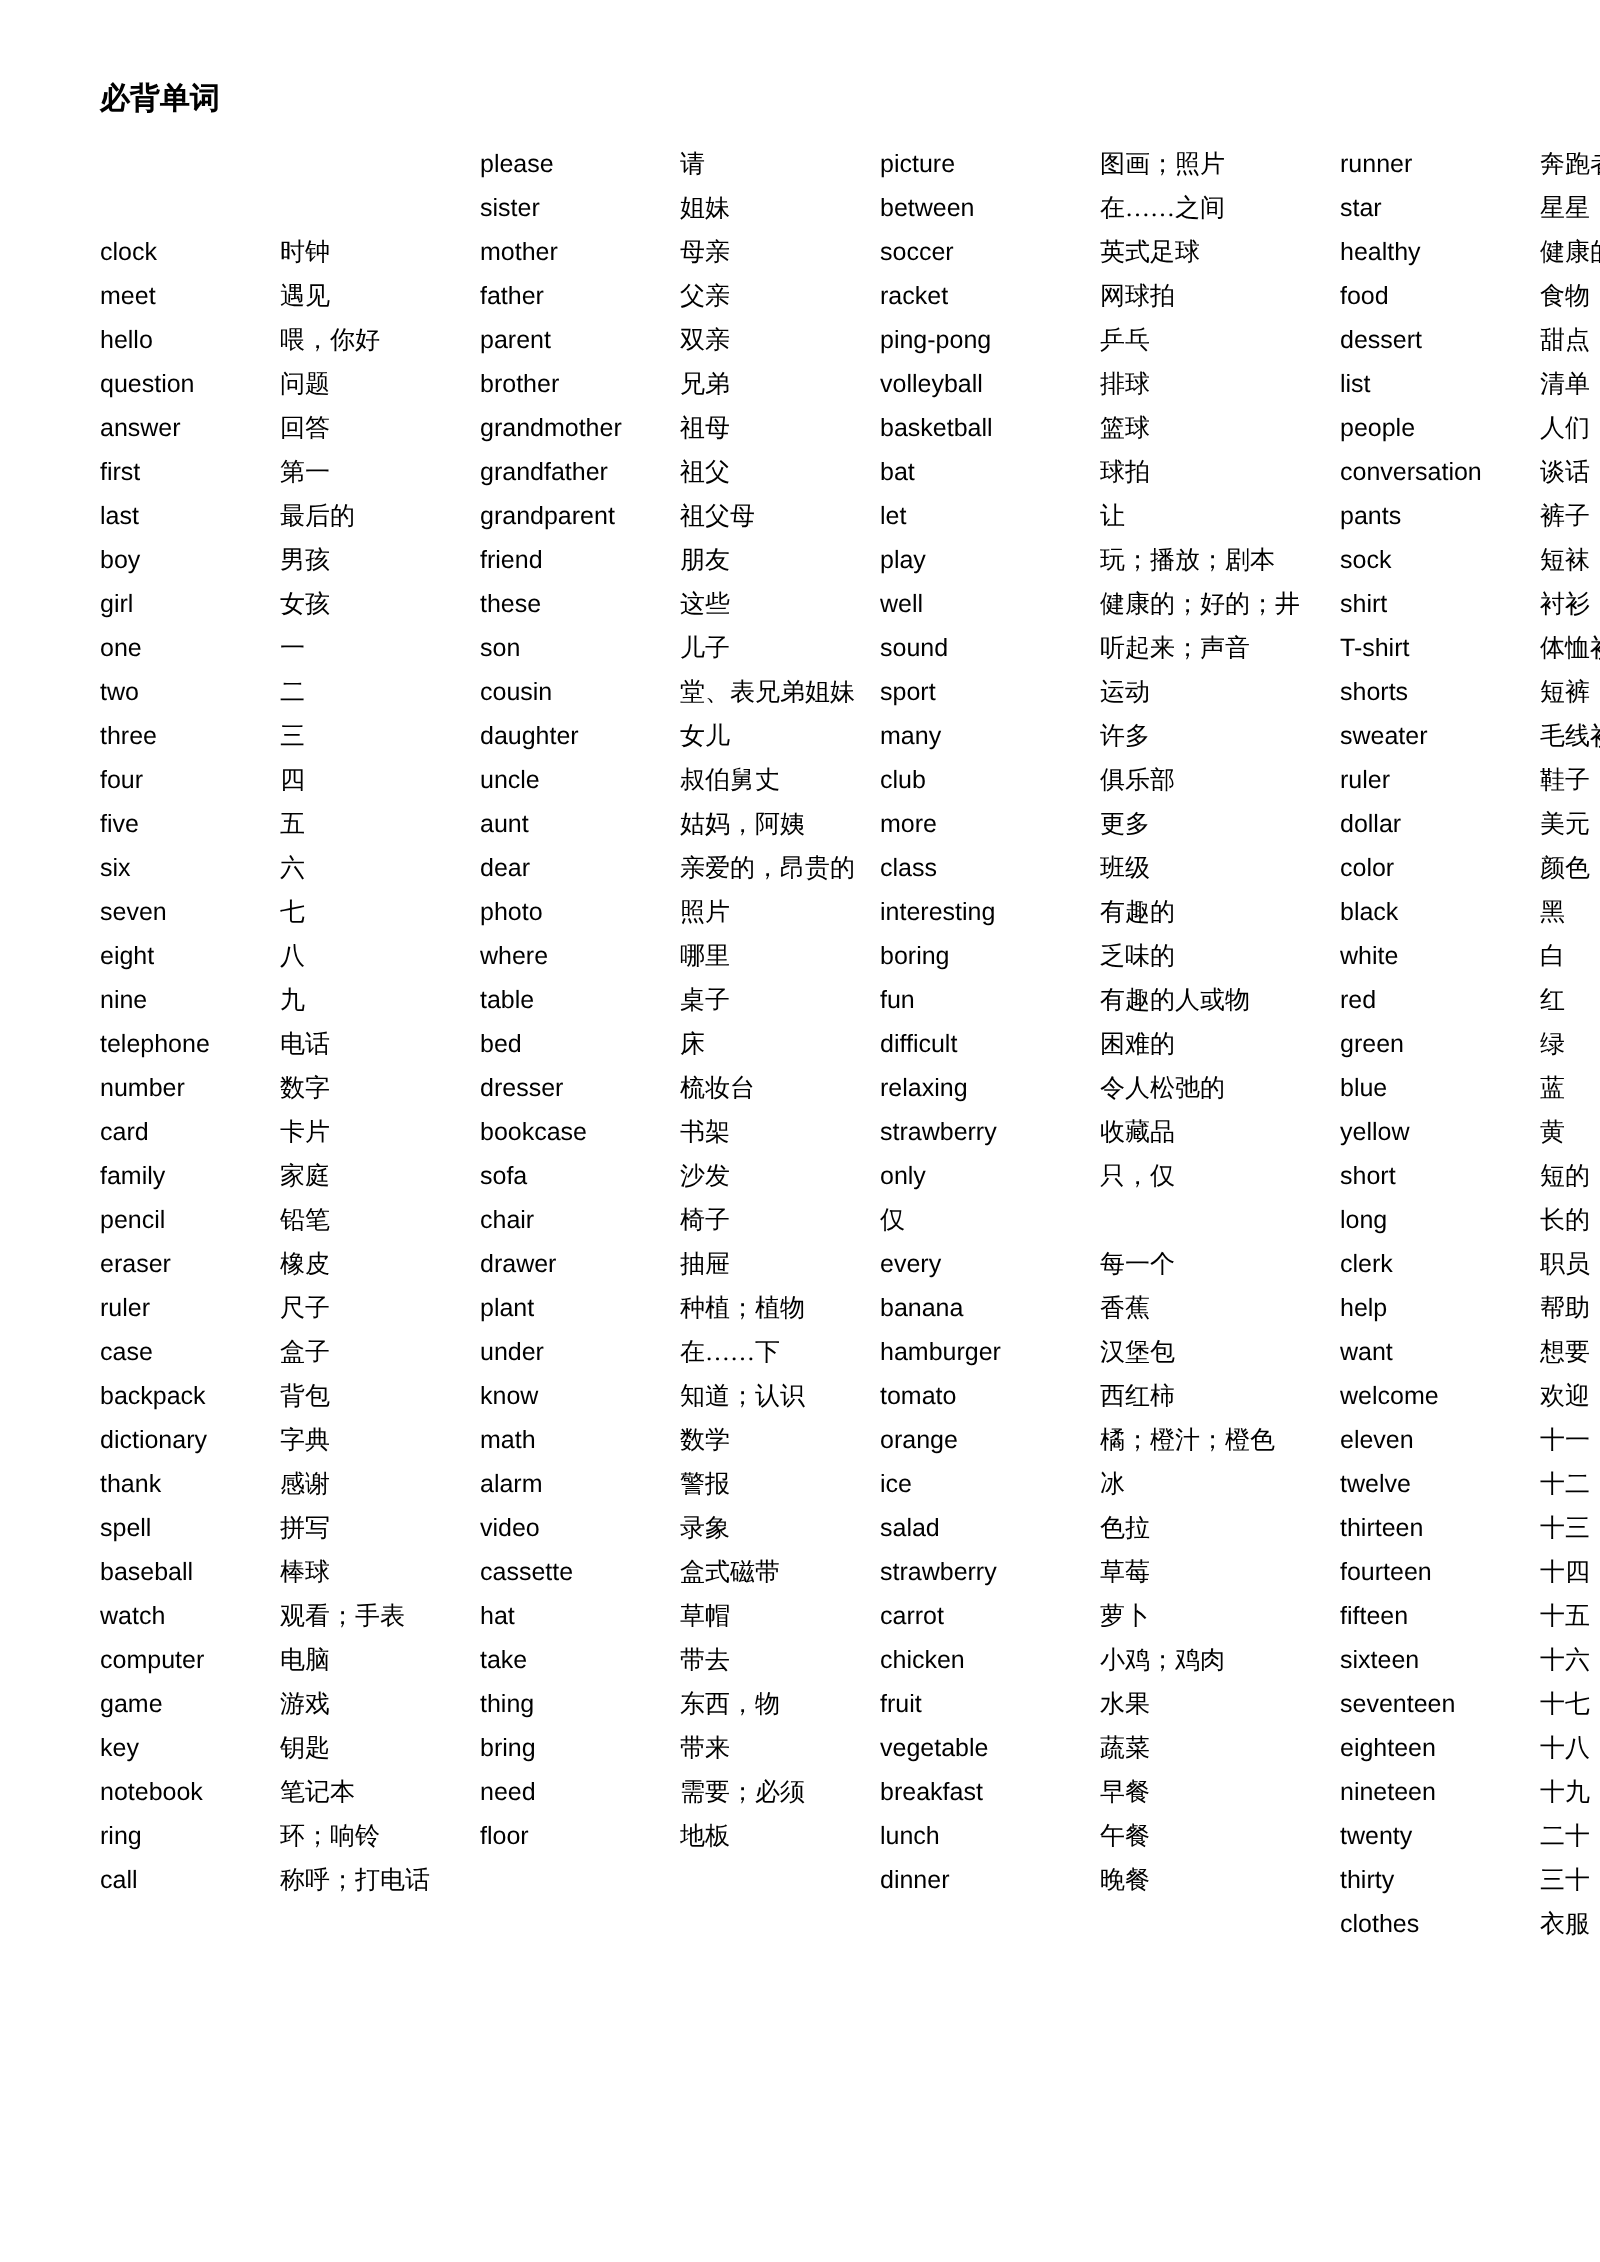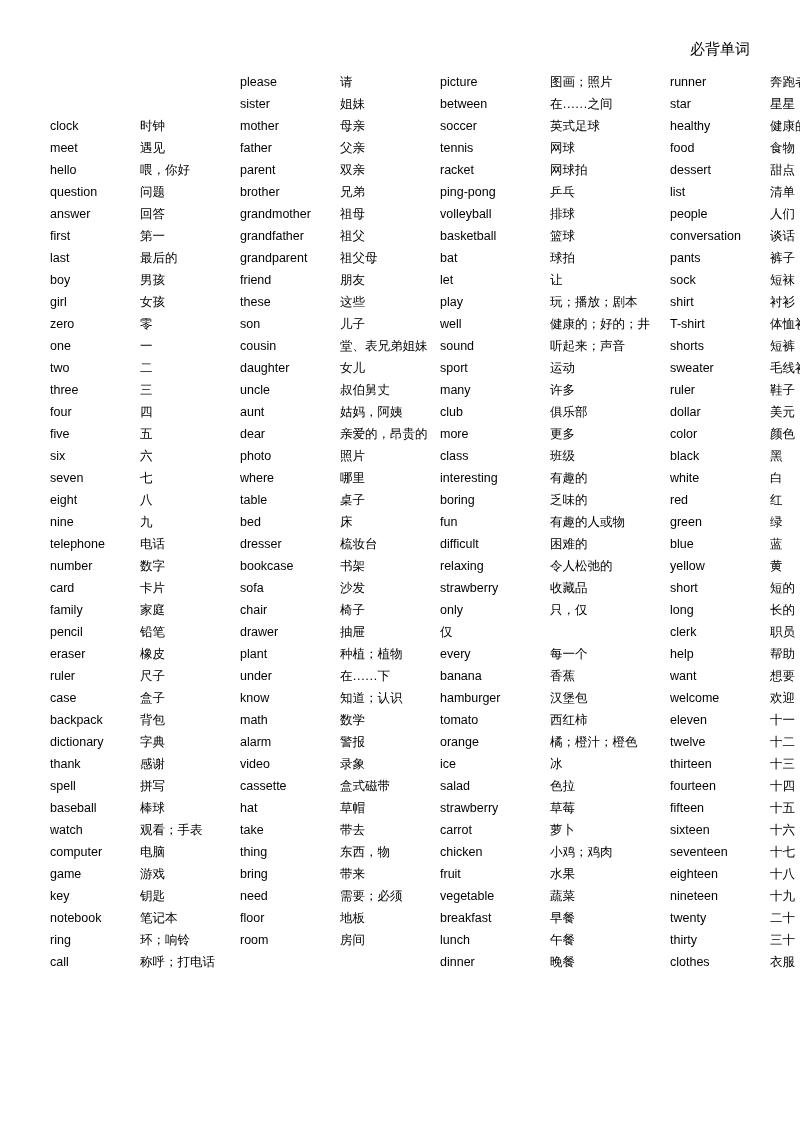--- a/index.html
+++ b/index.html
@@ -6,24 +6,23 @@
     body {
       background: #fff;
       font-family: SimSun, "宋体", serif;
       font-size: 13px;
       color: #000;
       width: 800px;
       min-height: 1131px;
       padding: 40px 50px;
     }
     .title {
-      font-weight: normal;
+      font-weight: bold;
       font-size: 15px;
       margin-bottom: 12px;
-      text-align: right;
     }
     
     .page {
       display: grid;
       grid-template-columns: 185px 185px 220px 160px;
       gap: 0;
     }
     .col-block {
       padding-right: 8px;
     }
@@ -80,24 +79,20 @@
       </div>
       <div class="row">
         <span class="e">boy</span>
         <span class="c">男孩</span>
       </div>
       <div class="row">
         <span class="e">girl</span>
         <span class="c">女孩</span>
       </div>
       <div class="row">
-        <span class="e">zero</span>
-        <span class="c">零</span>
-      </div>
-      <div class="row">
         <span class="e">one</span>
         <span class="c">一</span>
       </div>
       <div class="row">
         <span class="e">two</span>
         <span class="c">二</span>
       </div>
       <div class="row">
         <span class="e">three</span>
         <span class="c">三</span>
@@ -357,41 +352,33 @@
         <span class="c">带来</span>
       </div>
       <div class="row">
         <span class="e">need</span>
         <span class="c">需要；必须</span>
       </div>
       <div class="row">
         <span class="e">floor</span>
         <span class="c">地板</span>
       </div>
-      <div class="row">
-        <span class="e">room</span>
-        <span class="c">房间</span>
-      </div>
     </div>
     <div class="col-block">
       <div class="row">
         <span class="e">picture</span>
         <span class="c">图画；照片</span>
       </div>
       <div class="row">
         <span class="e">between</span>
         <span class="c">在……之间</span>
       </div>
       <div class="row">
         <span class="e">soccer</span>
         <span class="c">英式足球</span>
-      </div>
-      <div class="row">
-        <span class="e">tennis</span>
-        <span class="c">网球</span>
       </div>
       <div class="row">
         <span class="e">racket</span>
         <span class="c">网球拍</span>
       </div>
       <div class="row">
         <span class="e">ping-pong</span>
         <span class="c">乒乓</span>
       </div>
       <div class="row">

